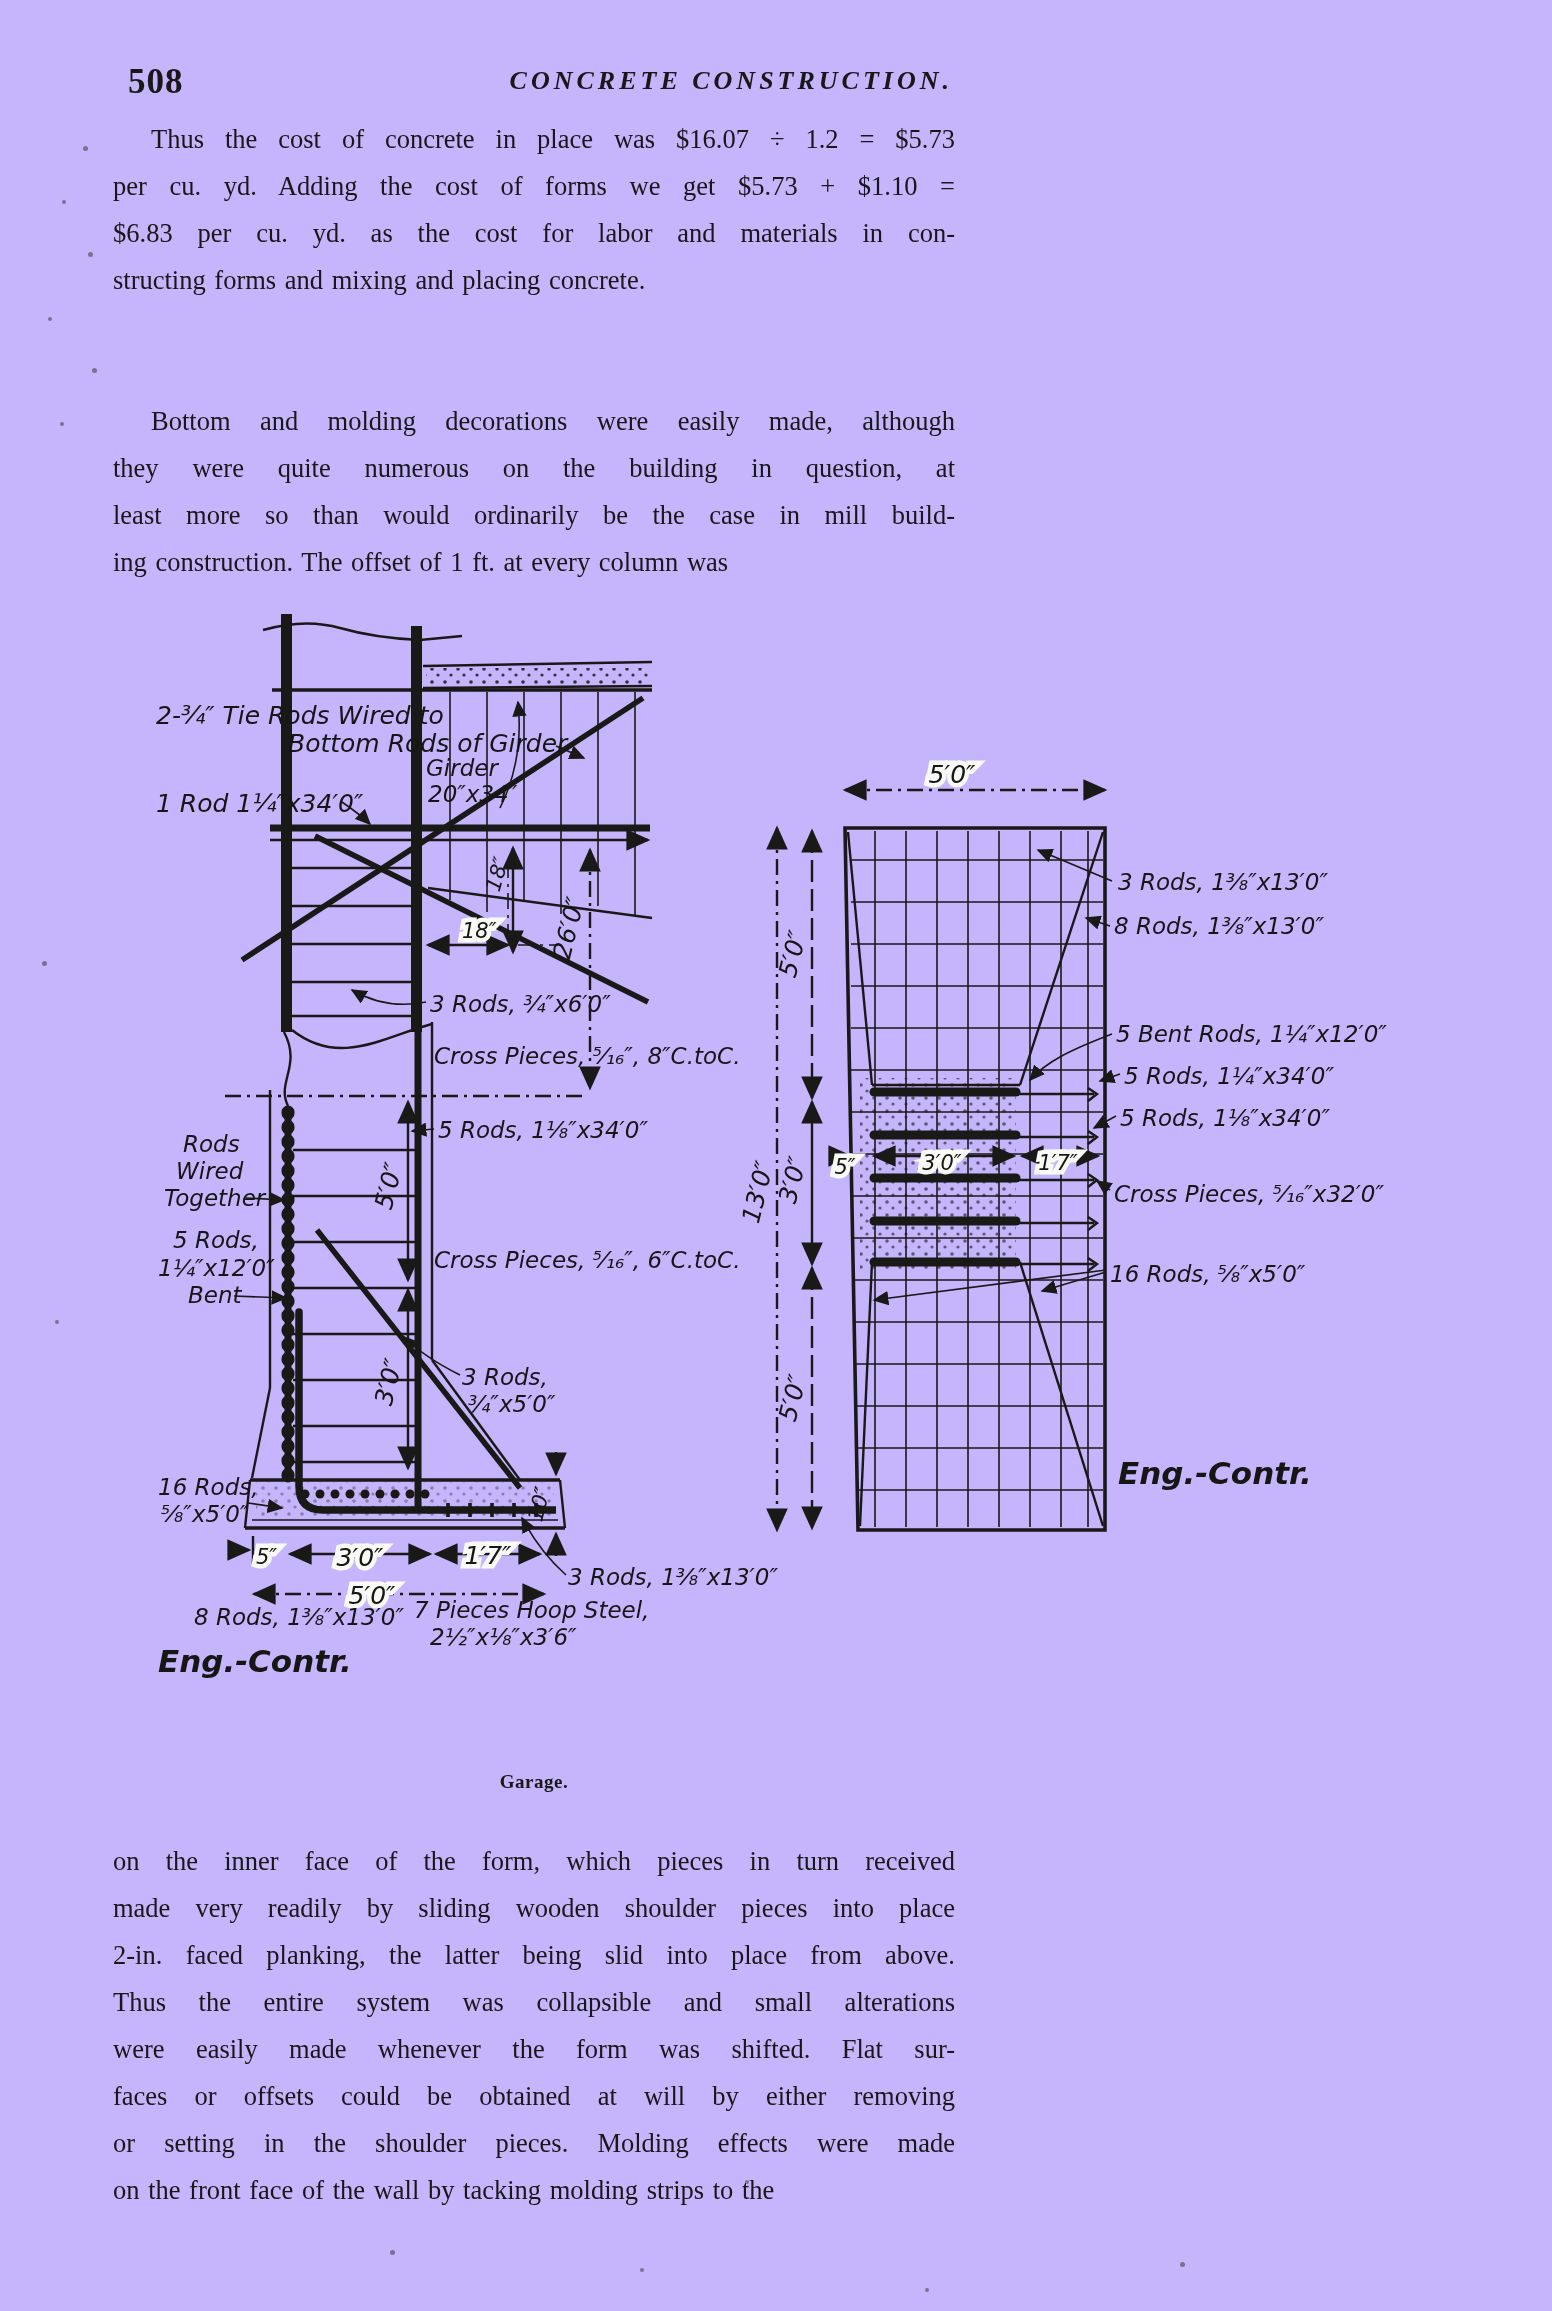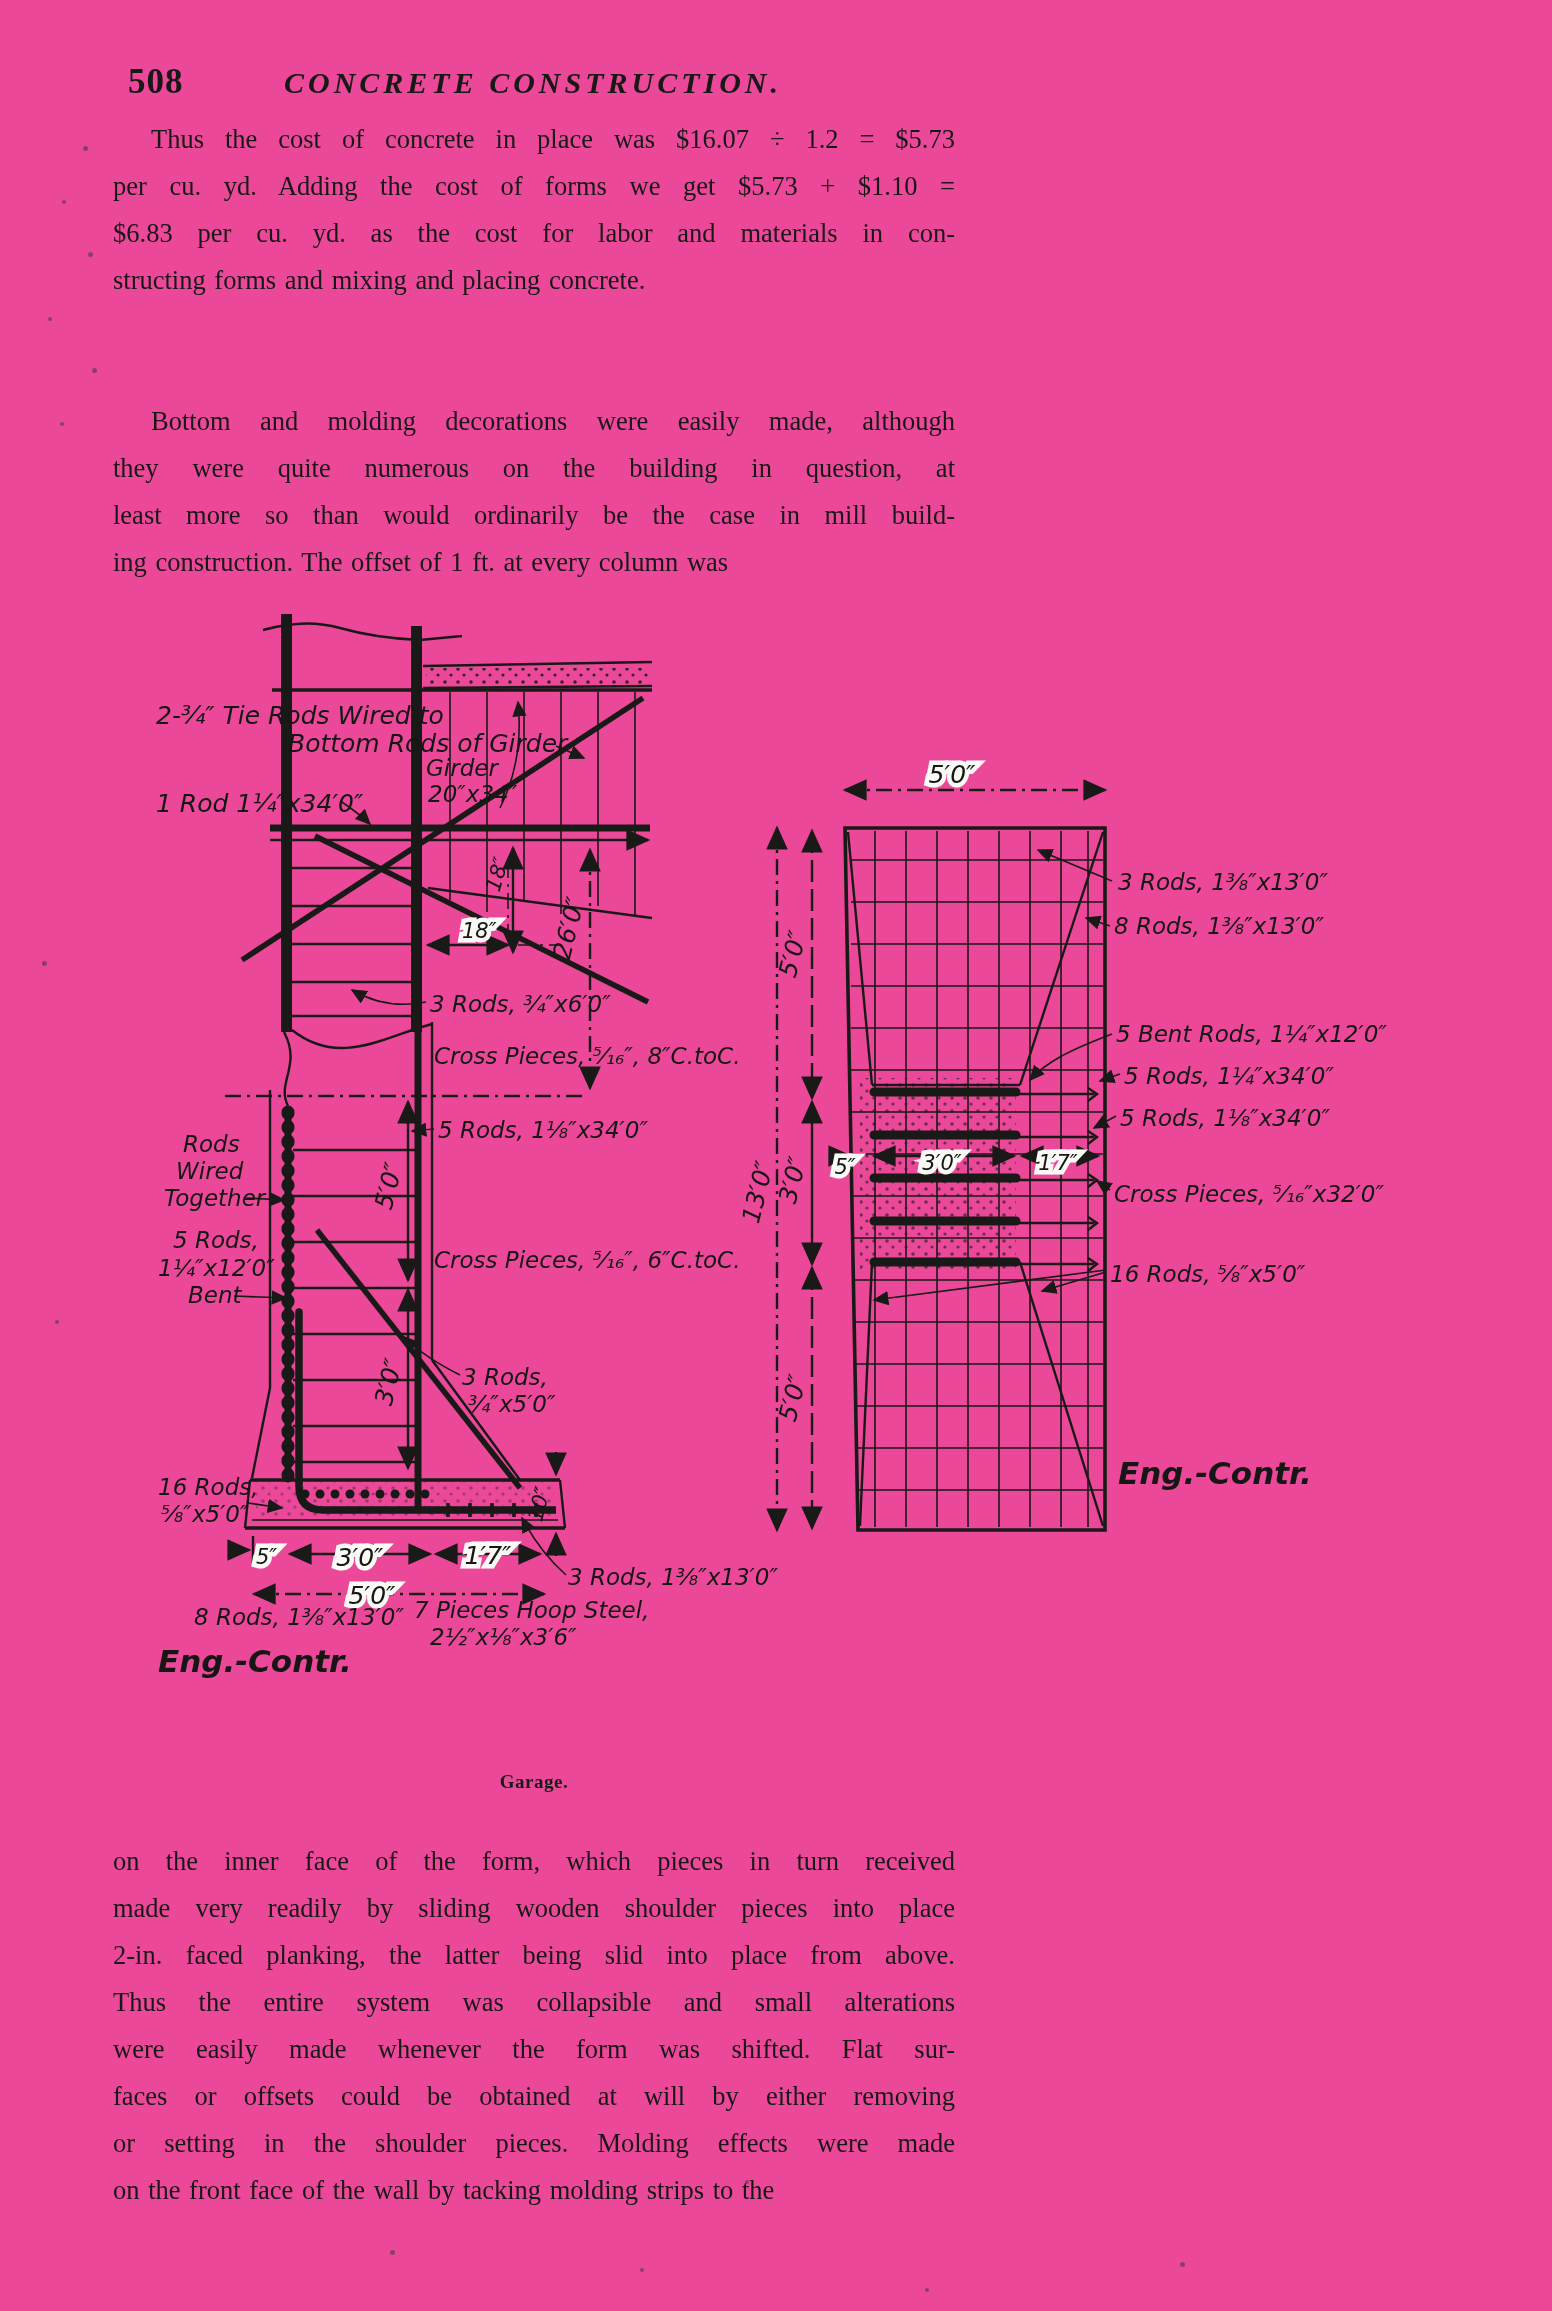--- a/index.html
+++ b/index.html
@@ -1,20 +1,20 @@
 <!DOCTYPE html>
 <html><head>
 <meta charset="utf-8">
 <style>
   html,body{margin:0;padding:0;background:#e8e8e4;}
-  .page{position:relative;width:1552px;height:2311px;background:#ec4899;
+  .page{position:relative;width:1552px;height:2311px;background:#c4b5fd;
         font-family:"Liberation Serif",serif;color:#181816;overflow:hidden;}
   .pagenum{position:absolute;left:128px;top:62px;font-size:35px;font-weight:700;letter-spacing:1px;}
-  .runhead{position:absolute;left:113px;top:66px;width:840px;text-align:center;
-           font-style:italic;font-size:30px;letter-spacing:4px;font-weight:600;}
+  .runhead{position:absolute;left:113px;top:66px;width:840px;text-align:right;
+           font-style:italic;font-size:26px;letter-spacing:4px;font-weight:600;}
   .para{position:absolute;left:113px;width:842px;}
   .jline{font-size:26.5px;line-height:47px;height:47px;text-align:justify;text-align-last:justify;
          word-spacing:2px;white-space:normal;}
   .jline.end{text-align-last:left;}
   .jline.indent{padding-left:38px;}
   .caption1{position:absolute;left:113px;top:1733px;width:842px;font-size:25px;font-weight:700;
             text-align:justify;text-align-last:justify;letter-spacing:.5px;}
   .caption2{position:absolute;left:113px;top:1771px;width:842px;font-size:19px;font-weight:700;
             text-align:center;letter-spacing:.5px;}
   .figwrap{position:absolute;left:0;top:600px;width:1552px;height:1120px;}

